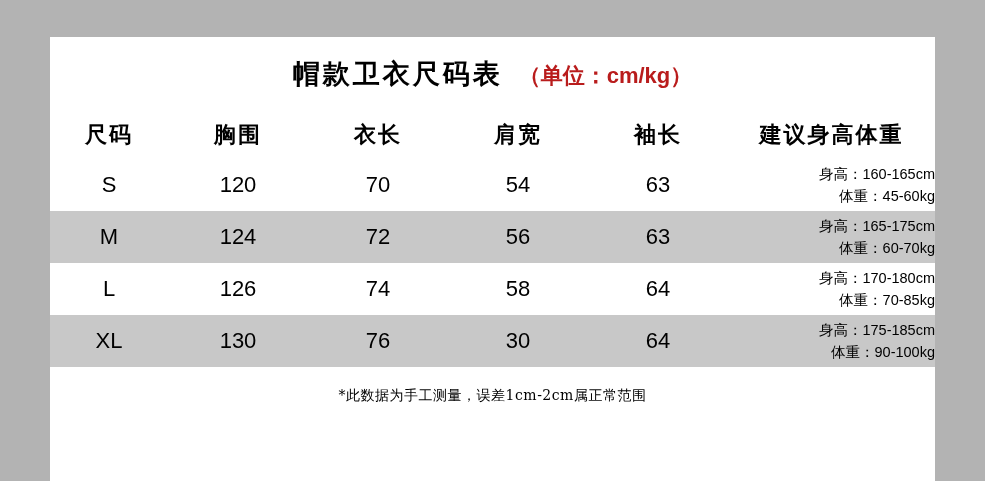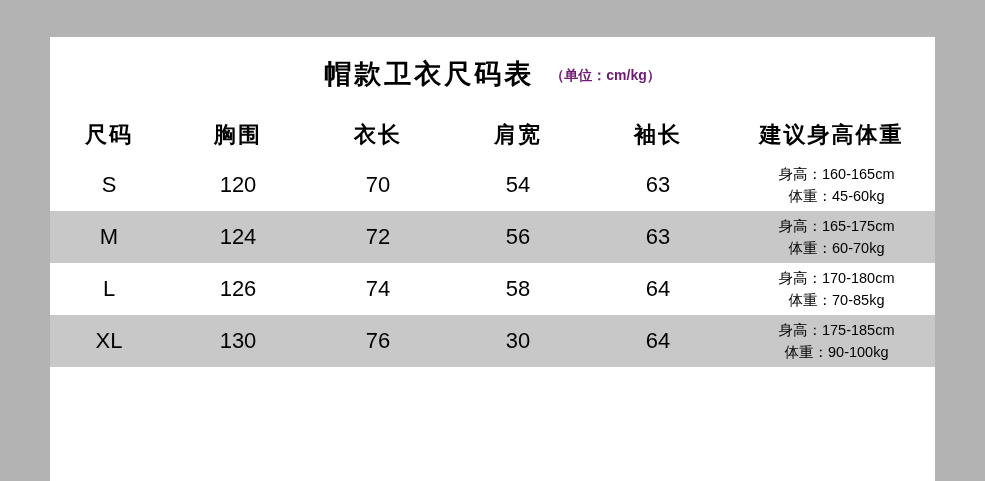--- a/index.html
+++ b/index.html
@@ -32,22 +32,22 @@
   .title-main {
     font-family: "DejaVu Serif", serif;
     font-weight: bold;
     font-size: 27px;
     letter-spacing: 3px;
     color: #000;
   }
   .title-unit {
     font-family: "Liberation Sans", sans-serif;
     font-weight: bold;
-    font-size: 14px;
-    color: #701a75;
+    font-size: 22px;
+    color: #b91c1c;
     margin-left: 16px;
     position: relative;
     top: 2px;
   }
   table {
     width: 100%;
     border-collapse: collapse;
     table-layout: fixed;
     padding-left: 17px;
   }
@@ -72,21 +72,21 @@
     vertical-align: middle;
     padding: 0;
   }
   tbody tr.odd td {
     background: #ffffff;
   }
   tbody tr.even td {
     background: #c8c8c8;
   }
   td.rec {
-    text-align: center;
+    text-align: right;
     padding-left: 10px;
     font-size: 14.5px;
     line-height: 1.55;
     font-family: "Liberation Sans", sans-serif;
   }
   td.rec .line {
     white-space: nowrap;
   }
   .note-row {
     height: 58px;
@@ -178,14 +178,17 @@
         <td>30</td>
         <td>64</td>
         <td class="rec">
           <div class="line">身高：175-185cm</div>
           <div class="line">体重：90-100kg</div>
         </td>
       </tr>
     </tbody>
   </table>
 
+  <div class="note-row">
+    <span class="note-text">*此数据为手工测量，误差1cm-2cm属正常范围</span>
+  </div>
 
 </div>
 
 </body></html>

